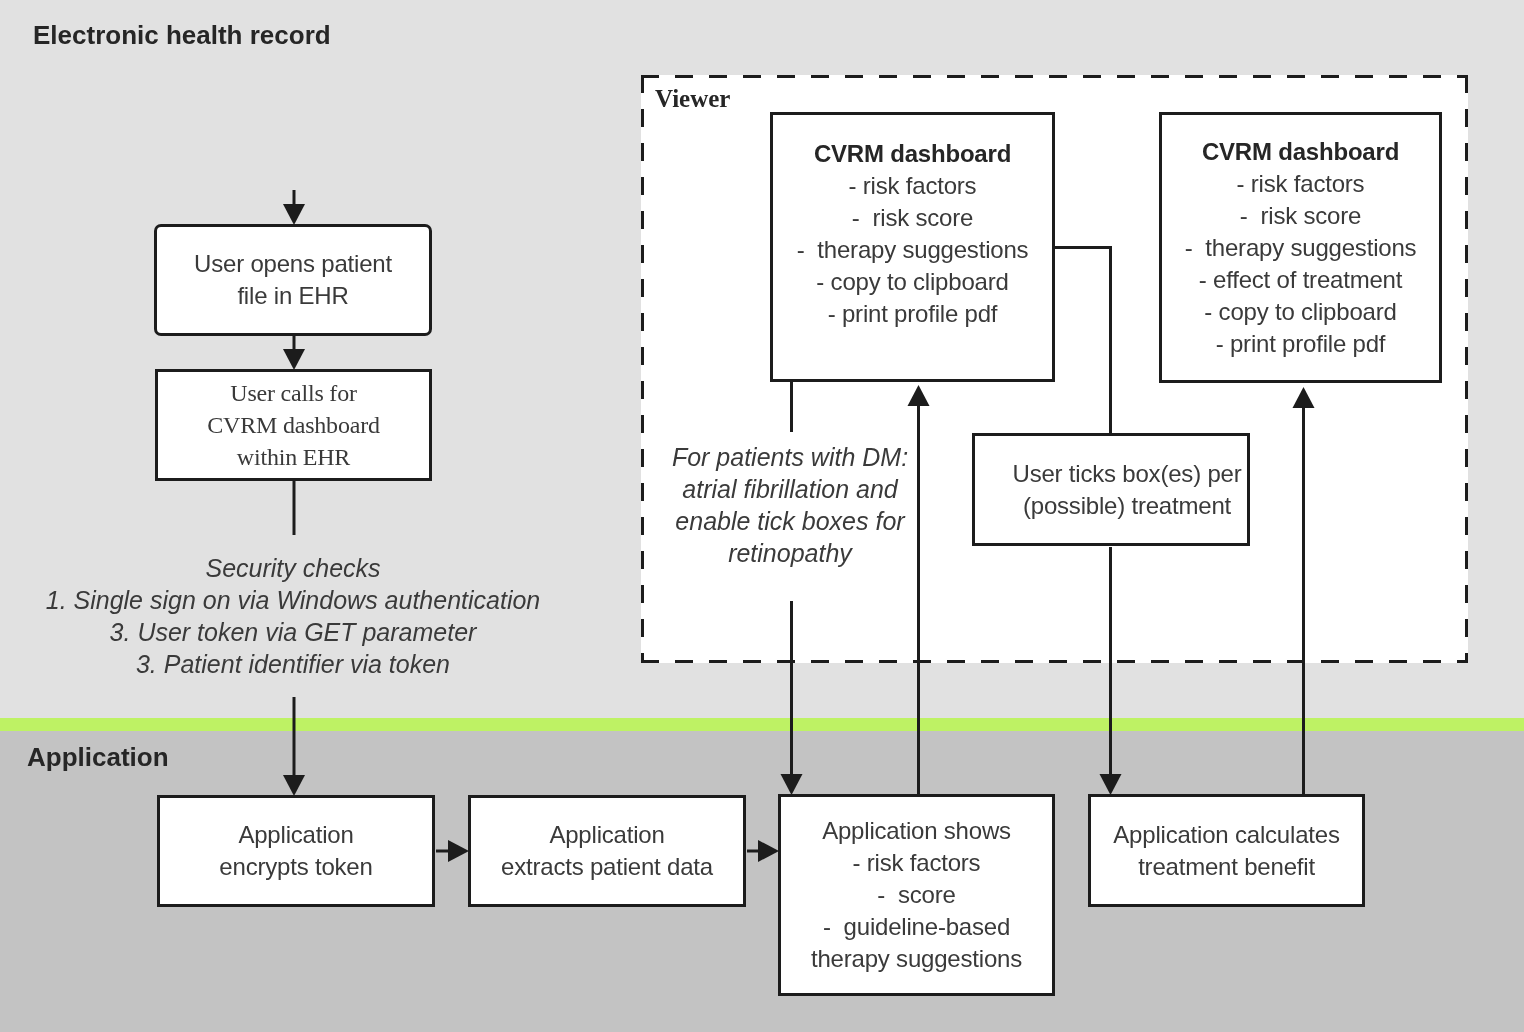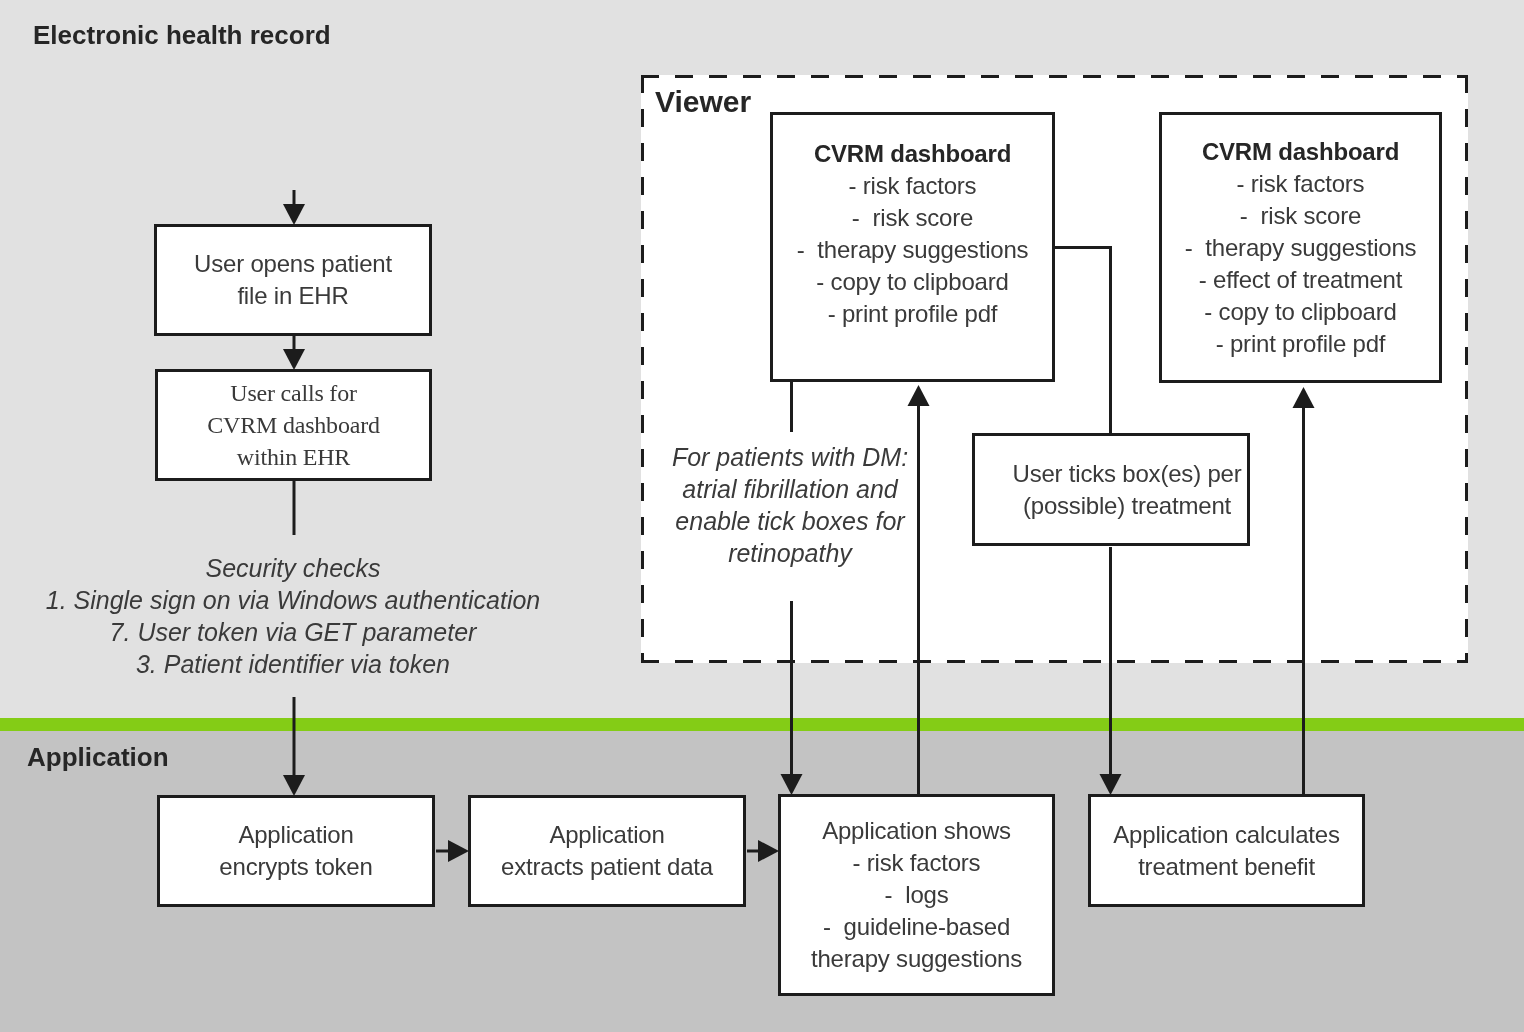--- a/index.html
+++ b/index.html
@@ -1,18 +1,18 @@
 <!DOCTYPE html>
 <html><head>
 <meta charset="utf-8">
 <style>
   html,body{margin:0;padding:0;background:#ffffff;}
   #canvas{
     position:relative;width:1524px;height:1032px;overflow:hidden;
-    font-family:"Liberation Sans",sans-serif;background:#84cc16;
+    font-family:"Liberation Sans",sans-serif;background:#bef264;
   }
   .region{position:absolute;left:0;width:1524px;}
   #region-ehr{top:0;height:718px;background:#e1e1e1;z-index:0;}
   #region-app{top:731px;height:301px;background:#c3c3c3;z-index:0;}
   .heading{
     position:absolute;font-weight:bold;font-size:26px;color:#262626;
     z-index:12;white-space:pre;
   }
   #h-ehr{left:33px;top:20px;}
   #h-app{left:27px;top:742px;}
@@ -22,39 +22,40 @@
     background-image:
       repeating-linear-gradient(90deg,#1c1c1c 0 18px,transparent 18px 34px),
       repeating-linear-gradient(90deg,#1c1c1c 0 18px,transparent 18px 34px),
       repeating-linear-gradient(180deg,#1c1c1c 0 18px,transparent 18px 34px),
       repeating-linear-gradient(180deg,#1c1c1c 0 18px,transparent 18px 34px);
     background-size:100% 3px,100% 3px,3px 100%,3px 100%;
     background-position:left top,left bottom,left top,right top;
     background-repeat:no-repeat;
   }
   #viewer-label{
-    position:absolute;left:14px;top:10px;font-weight:bold;font-size:30px;color:#262626;
+    position:absolute;left:14px;top:10px;font-weight:bold;font-size:25px;color:#262626;
     white-space:pre;
+    font-family:Liberation Serif, serif;
   }
   .fbox{
     position:absolute;box-sizing:border-box;background:#ffffff;
     border:3px solid #1c1c1c;z-index:10;
     display:flex;flex-direction:column;align-items:center;justify-content:center;
     font-size:24px;line-height:32px;color:#3a3a3a;text-align:center;
     letter-spacing:-0.2px;
   }
   .fbox .line{white-space:pre;}
   .fbox .bold{font-weight:bold;color:#262626;}
   .note{
     position:absolute;z-index:9;font-style:italic;font-size:25px;line-height:32px;
     color:#3a3a3a;text-align:center;
   }
   .note .line{white-space:pre;}
   #b-login     {left:155px;top:77px; width:277px;height:113px;}
-  #b-open      {left:154px;top:224px;width:278px;height:112px;}
+  #b-open      {left:154px;top:224px;width:278px;height:112px;border-radius:7px;}
   #b-calls     {left:155px;top:369px;width:277px;height:112px;font-family:Liberation Serif, serif;}
   #b-dash1     {left:770px;top:112px;width:285px;height:270px;padding-bottom:26px;}
   #b-dash2     {left:1159px;top:112px;width:283px;height:271px;}
   #b-ticks     {left:972px;top:433px;width:278px;height:113px;padding-left:32px;}
   #b-encrypts  {left:157px;top:795px;width:278px;height:112px;}
   #b-extracts  {left:468px;top:795px;width:278px;height:112px;}
   #b-shows     {left:778px;top:794px;width:277px;height:202px;text-align:right;}
   #b-calculates{left:1088px;top:794px;width:277px;height:113px;}
   #n-security{left:3px;top:552px;width:580px;}
   #n-dm{left:640px;top:441px;width:300px;}
@@ -122,21 +123,21 @@
 
   <div class="fbox" id="b-calls">
     <div class="line">User calls for</div>
     <div class="line">CVRM dashboard</div>
     <div class="line">within EHR</div>
   </div>
 
   <div class="note" id="n-security">
     <div class="line">Security checks</div>
     <div class="line">1. Single sign on via Windows authentication</div>
-    <div class="line">7. User token via GET parameter</div>
+    <div class="line">3. User token via GET parameter</div>
     <div class="line">3. Patient identifier via token</div>
   </div>
 
   <div class="fbox" id="b-dash1">
     <div class="line bold">CVRM dashboard</div>
     <div class="line">- risk factors</div>
     <div class="line">-  risk score</div>
     <div class="line">-  therapy suggestions</div>
     <div class="line">- copy to clipboard</div>
     <div class="line">- print profile pdf</div>
@@ -170,21 +171,21 @@
   </div>
 
   <div class="fbox" id="b-extracts">
     <div class="line">Application</div>
     <div class="line">extracts patient data</div>
   </div>
 
   <div class="fbox" id="b-shows">
     <div class="line">Application shows</div>
     <div class="line">- risk factors</div>
-    <div class="line">-  logs</div>
+    <div class="line">-  score</div>
     <div class="line">-  guideline-based</div>
     <div class="line">therapy suggestions</div>
   </div>
 
   <div class="fbox" id="b-calculates">
     <div class="line">Application calculates</div>
     <div class="line">treatment benefit</div>
   </div>
 
 </div>

